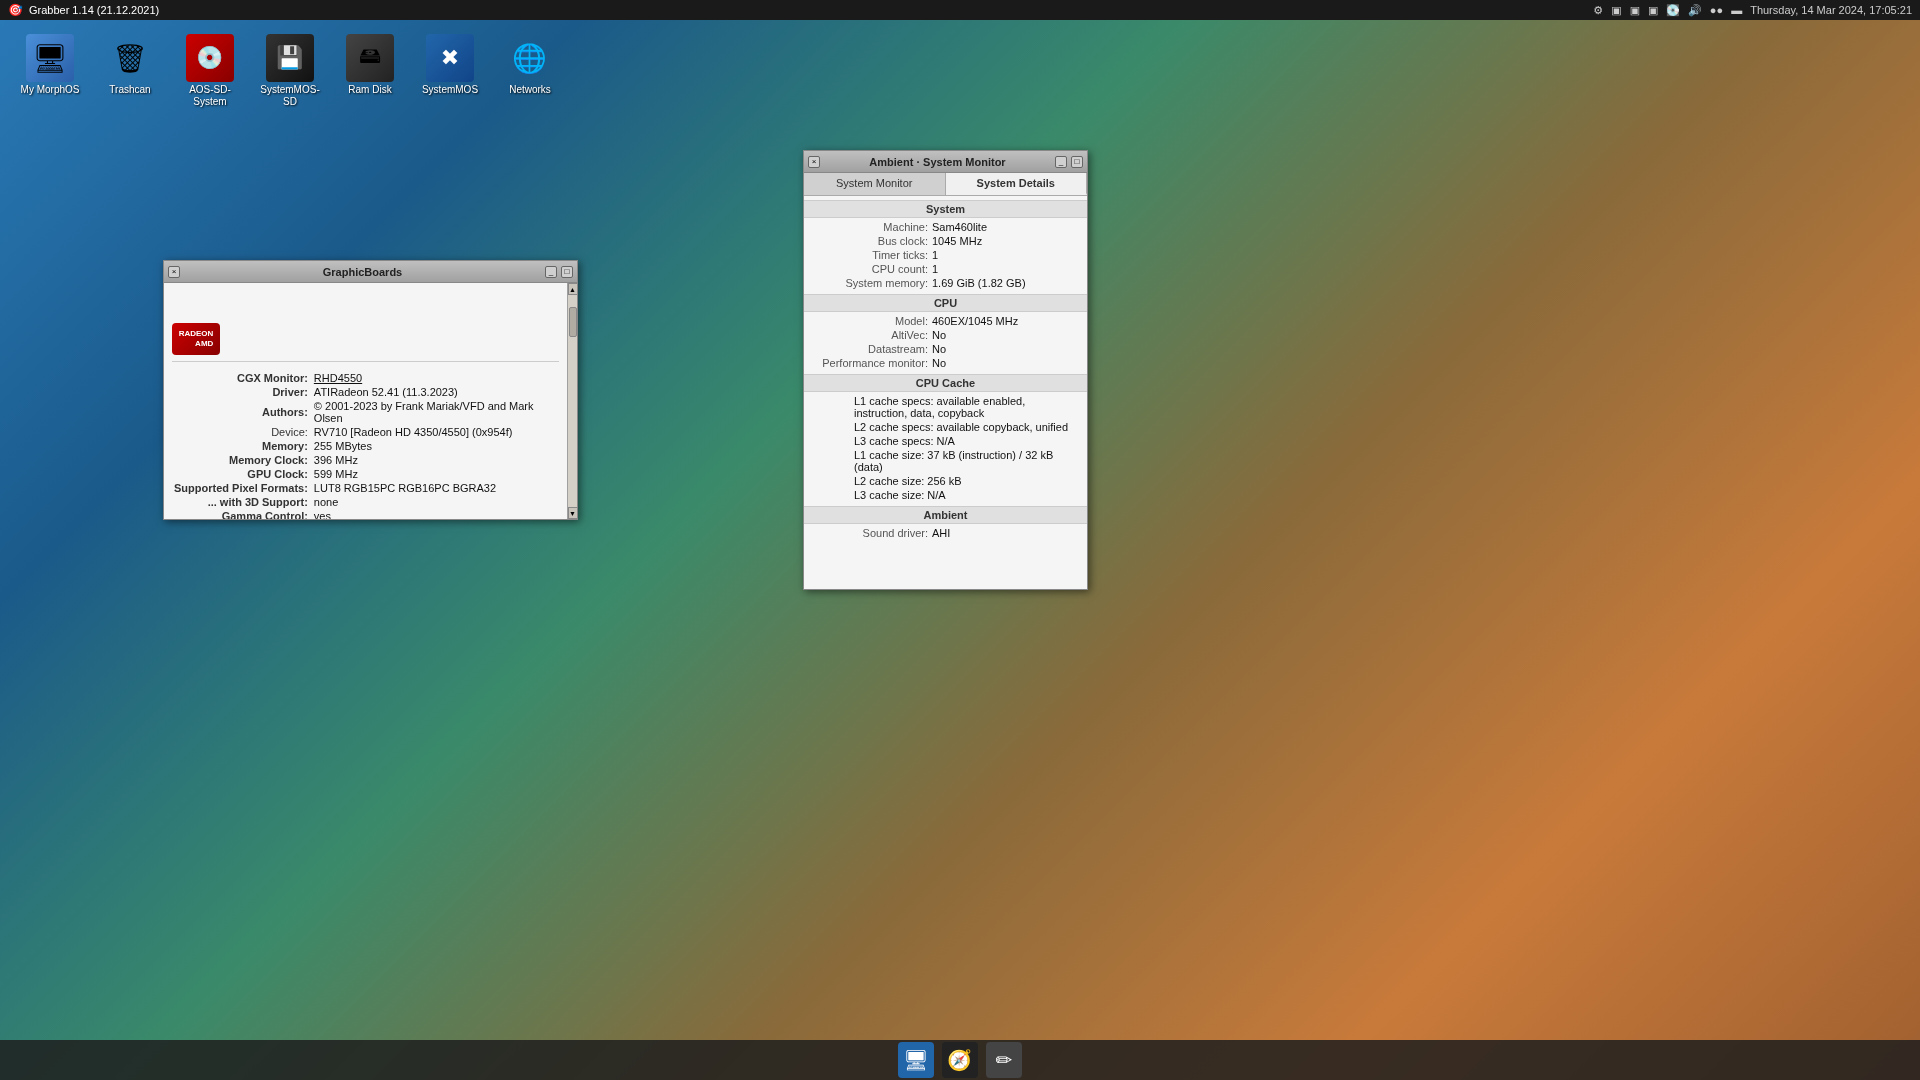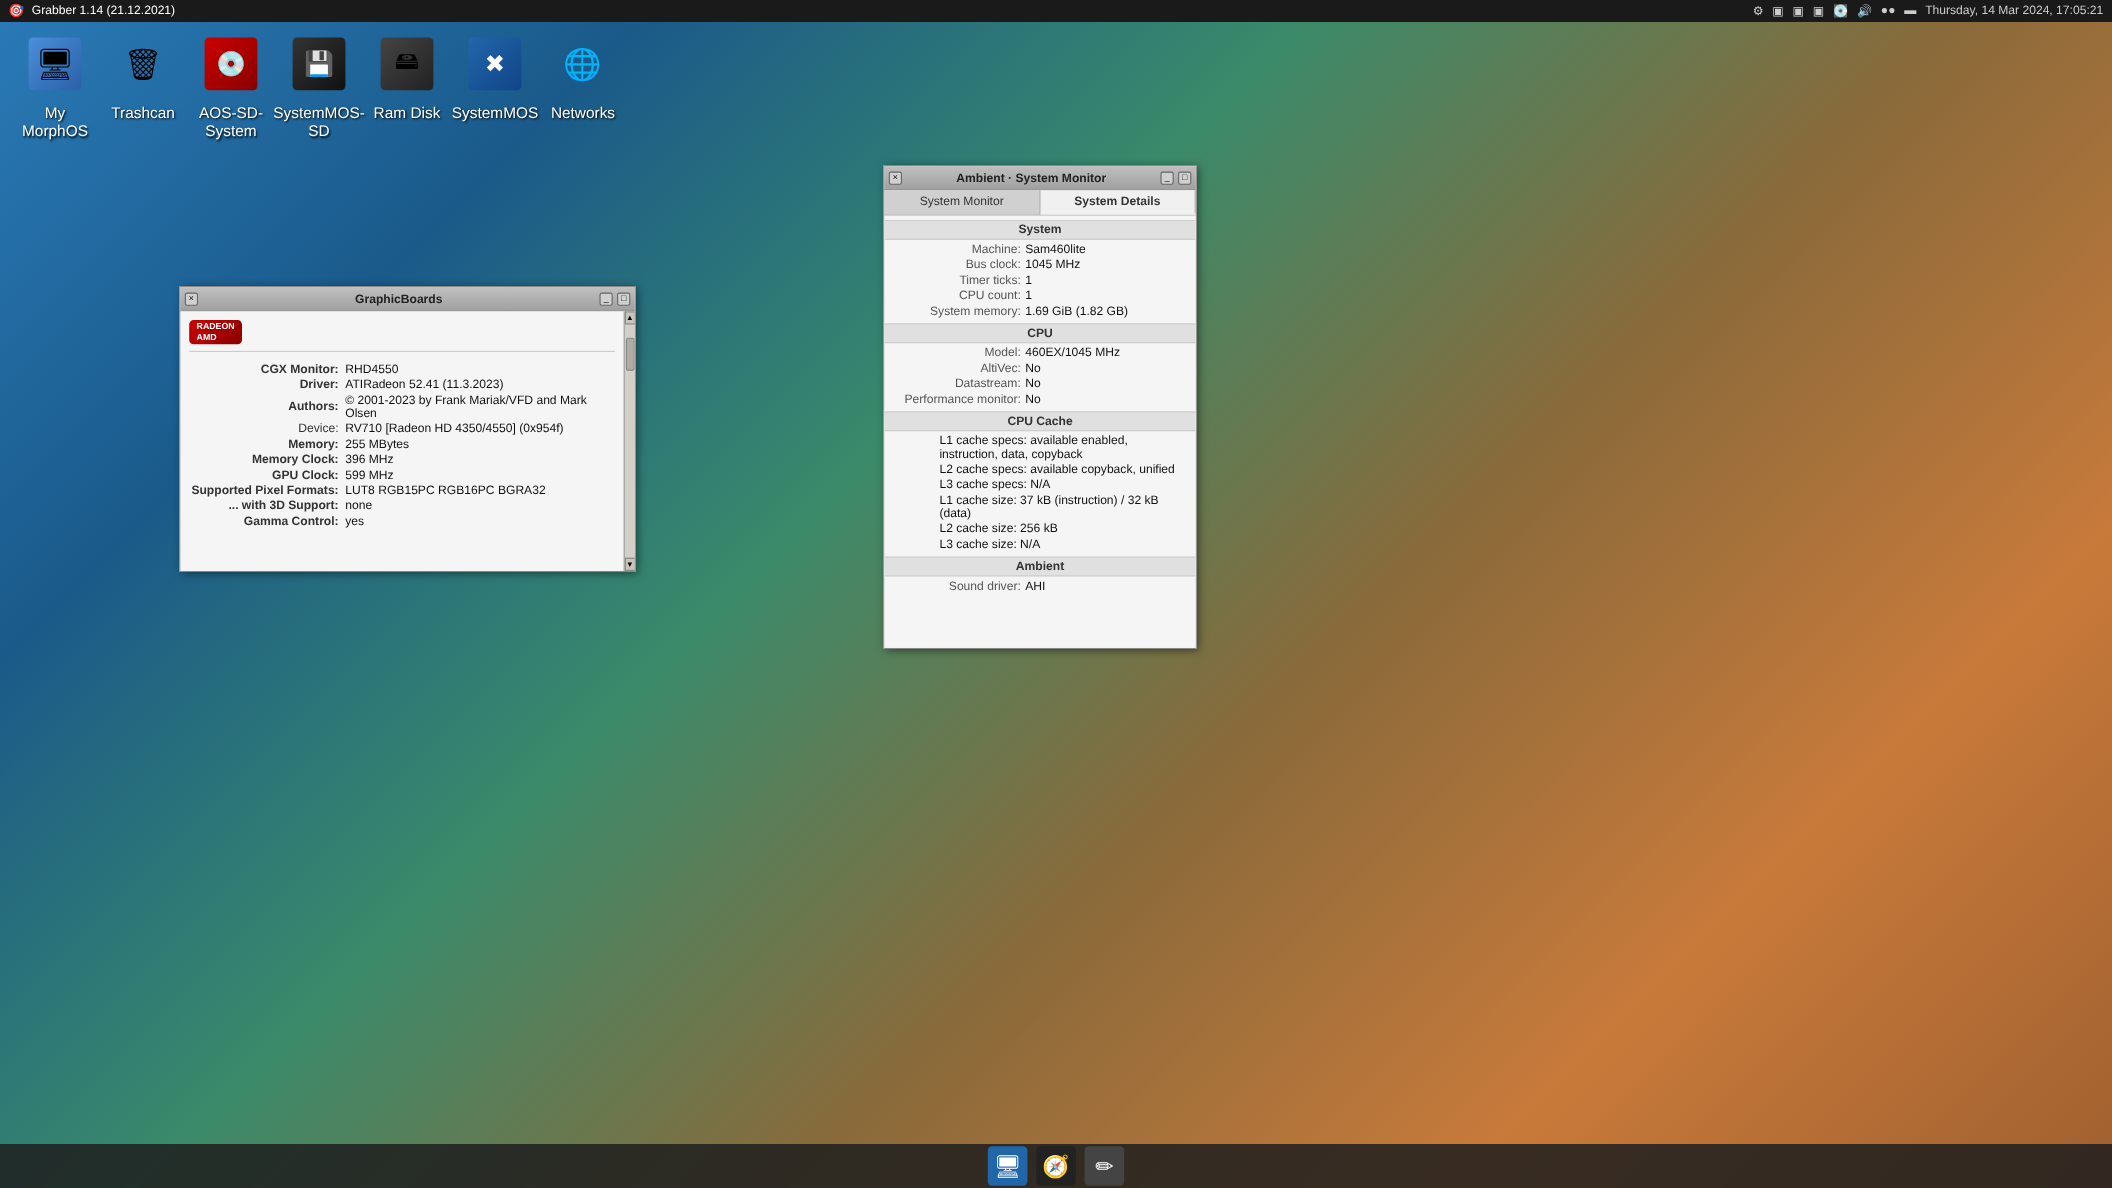--- a/index.html
+++ b/index.html
@@ -61,23 +61,23 @@
       width: 48px;
       height: 48px;
       display: flex;
       align-items: center;
       justify-content: center;
       font-size: 28px;
       border-radius: 4px;
     }
     .icon-label {
       color: #fff;
-      font-size: 14px;
+      font-size: 10px;
       text-align: center;
-      margin-top: 12px;
+      margin-top: 2px;
       text-shadow: 1px 1px 2px #000;
       line-height: 1.2;
     }
 
     
     .taskbar {
       position: absolute;
       bottom: 0; left: 0; right: 0;
       height: 40px;
       background: rgba(30,30,30,0.85);
@@ -146,28 +146,29 @@
     }
     .gb-header {
       display: flex;
       align-items: center;
       gap: 10px;
       margin-bottom: 8px;
       border-bottom: 1px solid #ccc;
       padding-bottom: 6px;
     }
     .radeon-logo {
-      width: 48px; height: 22px;
+      width: 48px; height: 32px;
       background: linear-gradient(135deg, #cc0000, #880000);
       border-radius: 4px;
       display: flex; align-items: center; justify-content: center;
       font-size: 9px;
       color: white;
       font-weight: bold;
-      text-align: left;
+      text-align: right;
+      margin-top: 32px;
     }
     .gb-table { width: 100%; font-size: 11px; color: #111; }
     .gb-table tr td:first-child {
       text-align: right;
       padding-right: 4px;
       font-weight: bold;
       color: #333;
       white-space: nowrap;
     }
     .gb-table tr td:last-child {
@@ -352,21 +353,21 @@
     <div class="gb-content">
       <div class="gb-header">
         <div class="radeon-logo">
           <div style="font-size:8px; font-weight:bold; line-height:1.2;">RADEON<br>AMD</div>
         </div>
       </div>
       <table class="gb-table">
         <tbody id="gb-tbody">
             <tr>
               <td style="text-align: right; padding-right: 4px; font-weight: bold; color: rgb(51, 51, 51); white-space: nowrap;">CGX Monitor:</td>
-              <td style="color: rgb(17, 17, 17);">RHD4550</td>
+              <td style="color: rgb(17, 17, 17); text-decoration: underline;">RHD4550</td>
             </tr>
             <tr>
               <td style="text-align: right; padding-right: 4px; font-weight: bold; color: rgb(51, 51, 51); white-space: nowrap;">Driver:</td>
               <td style="color: rgb(17, 17, 17);">ATIRadeon 52.41 (11.3.2023)</td>
             </tr>
             <tr>
               <td style="text-align: right; padding-right: 4px; font-weight: bold; color: rgb(51, 51, 51); white-space: nowrap;">Authors:</td>
               <td style="color: rgb(17, 17, 17);">© 2001-2023 by Frank Mariak/VFD and Mark Olsen</td>
             </tr>
             <tr>

